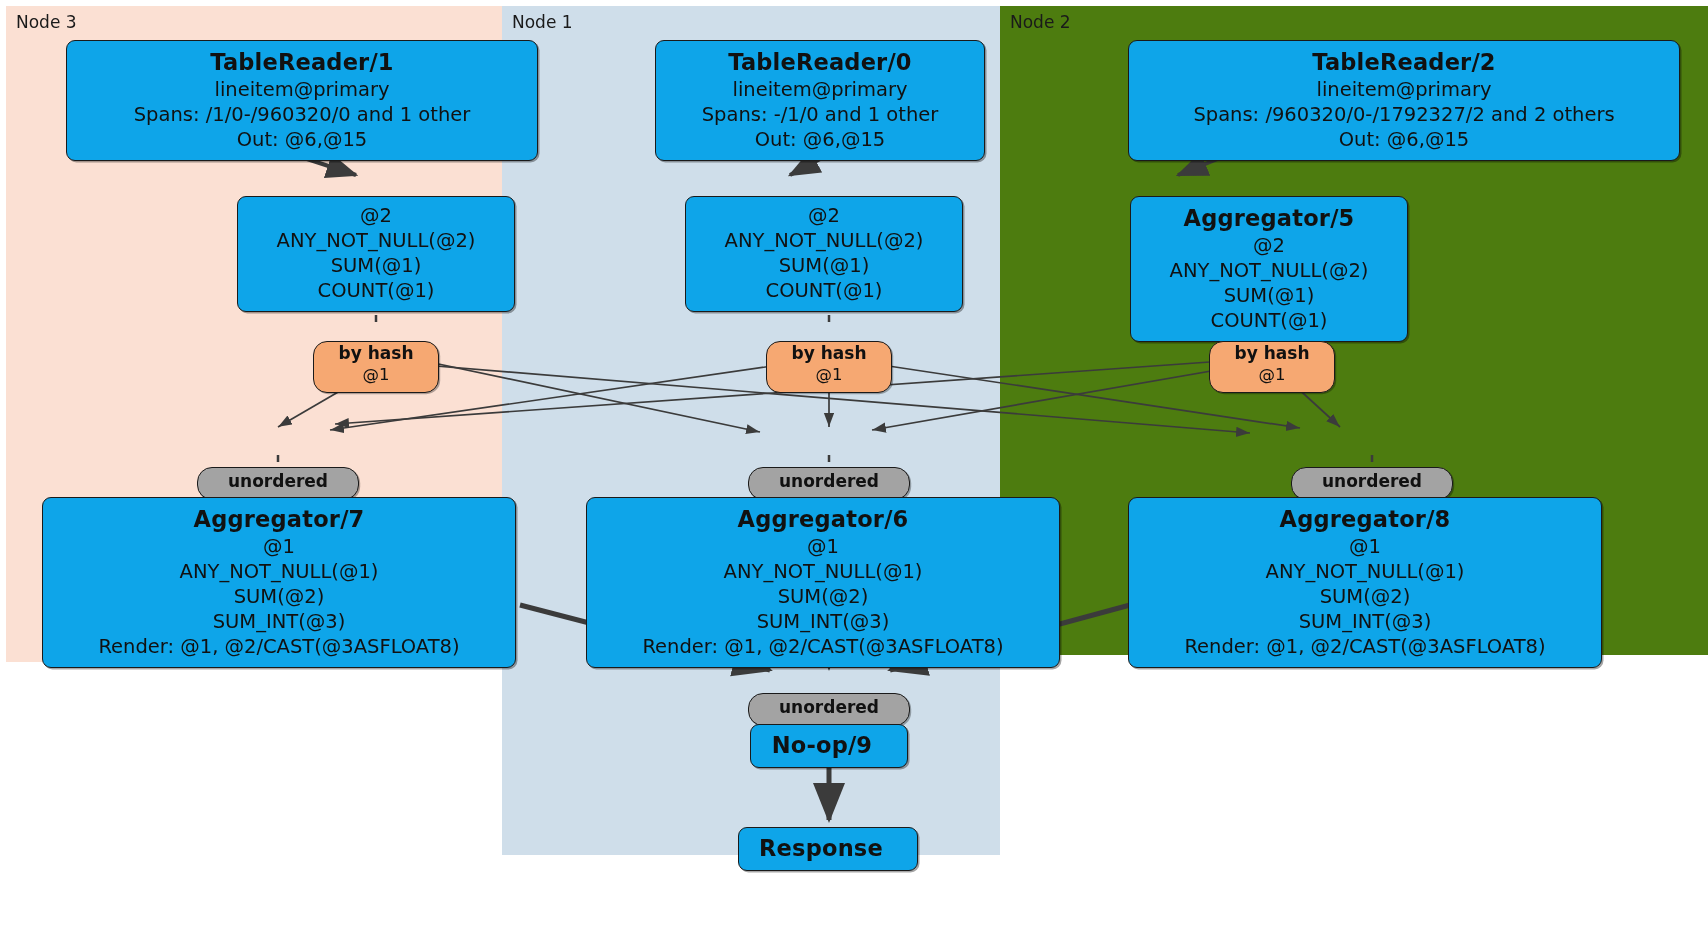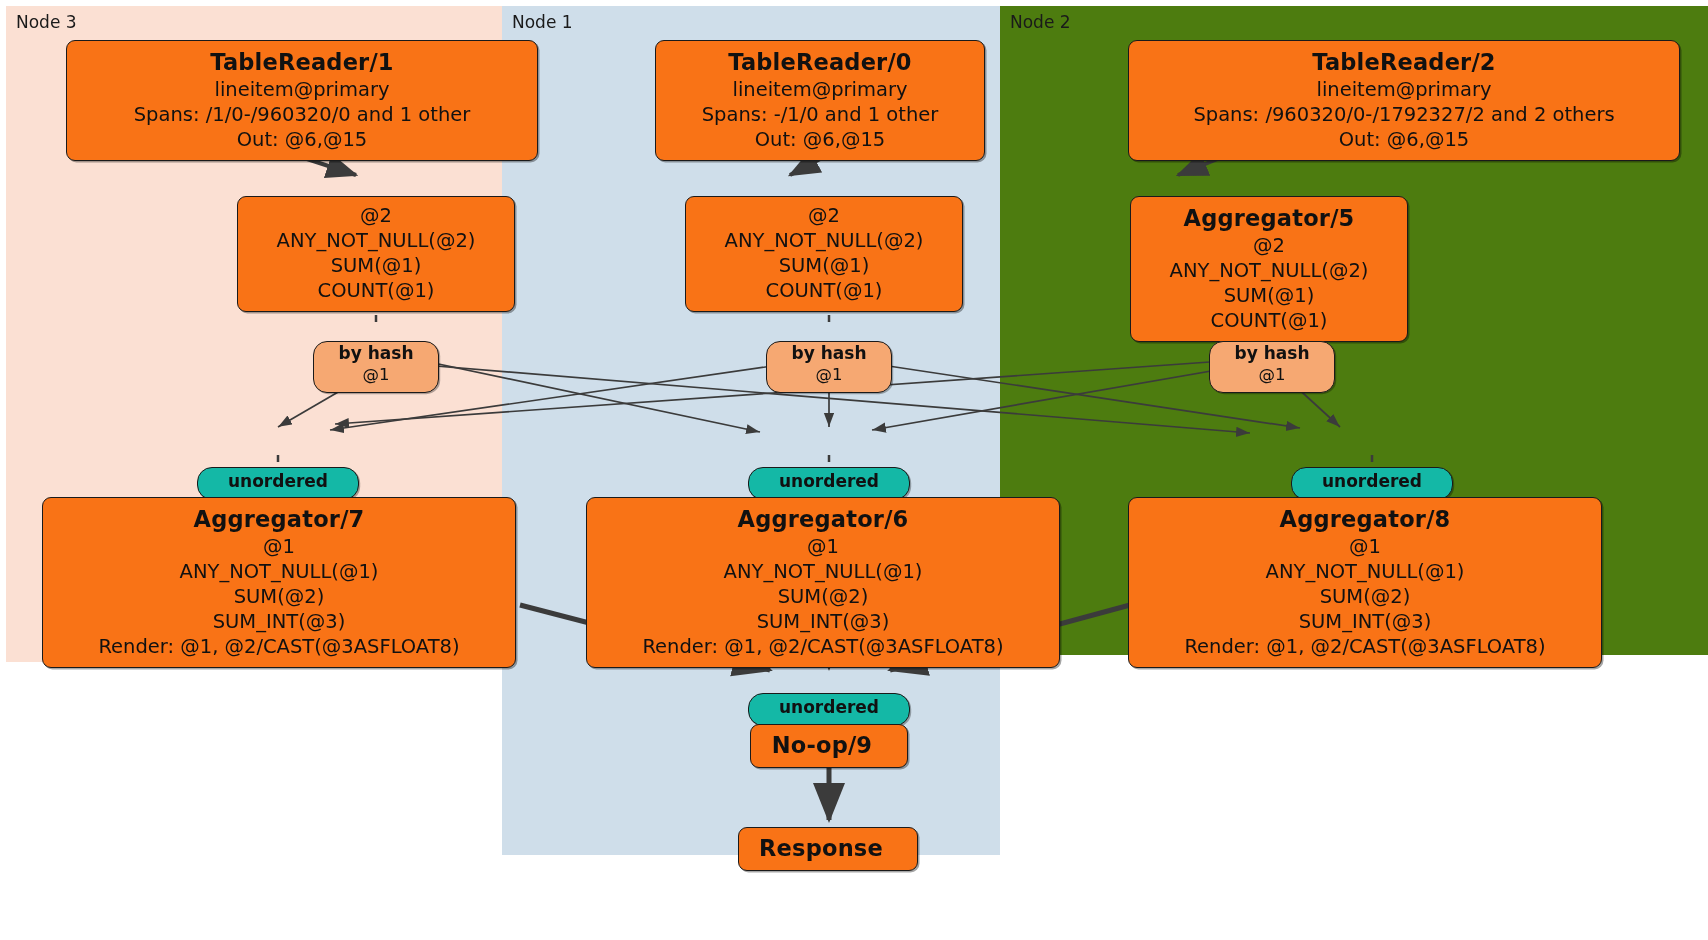--- a/index.html
+++ b/index.html
@@ -24,21 +24,21 @@
   #region-node1{left:502px;top:6px;  width:498px; height:849px; background:#cfdeea;}
   #region-node2{left:1000px;top:6px; width:708px; height:649px; background:#4d7c0f;}
 
   
   #edges{position:absolute;left:0;top:0;width:1708px;height:940px;pointer-events:none;}
 
   
   .proc{
     position:absolute;
     box-sizing:border-box;
-    background:#f97316;
+    background:#0ea5e9;
     border:1.6px solid #1a1a1a;
     border-radius:9px;
     text-align:center;
     padding:6px 10px 8px 10px;
     font-size:19.5px;
     line-height:25px;
     color:#111;
     box-shadow:1.5px 1.5px 0 rgba(0,0,0,.35);
   }
   .proc .title{
@@ -57,21 +57,21 @@
     border-radius:13px;
     text-align:center;
     font-size:16px;
     line-height:21px;
     color:#111;
     box-shadow:1.2px 1.2px 0 rgba(0,0,0,.3);
   }
   .pill .plabel{font-weight:bold;font-size:17px;line-height:22px;}
   .pill .psub{font-size:16.5px;line-height:21px;}
   .router{background:#f6a872;border-radius:14px;}
-  .sync{background:#14b8a6;border-radius:15px;padding-top:2px;}
+  .sync{background:#a3a3a3;border-radius:15px;padding-top:2px;}
 
   
   .proc.single{padding:5px 30px 7px 16px;}
 </style>
 </head>
 <body>
 
 <div id="stage">
 
   <div class="region" id="region-node3">

